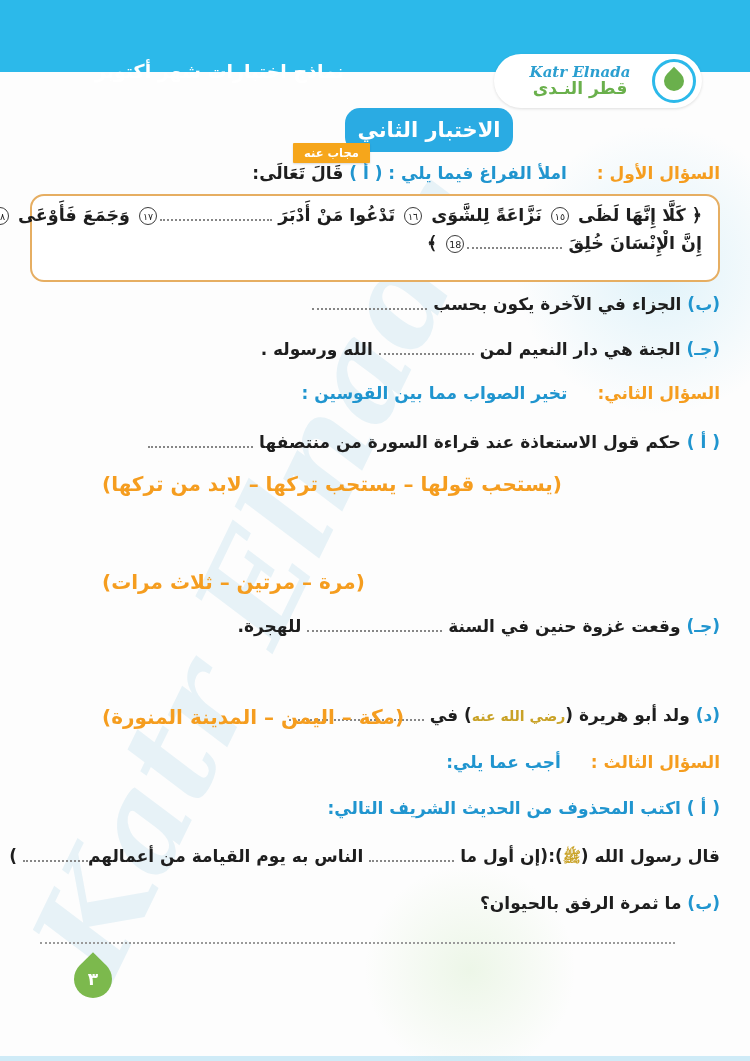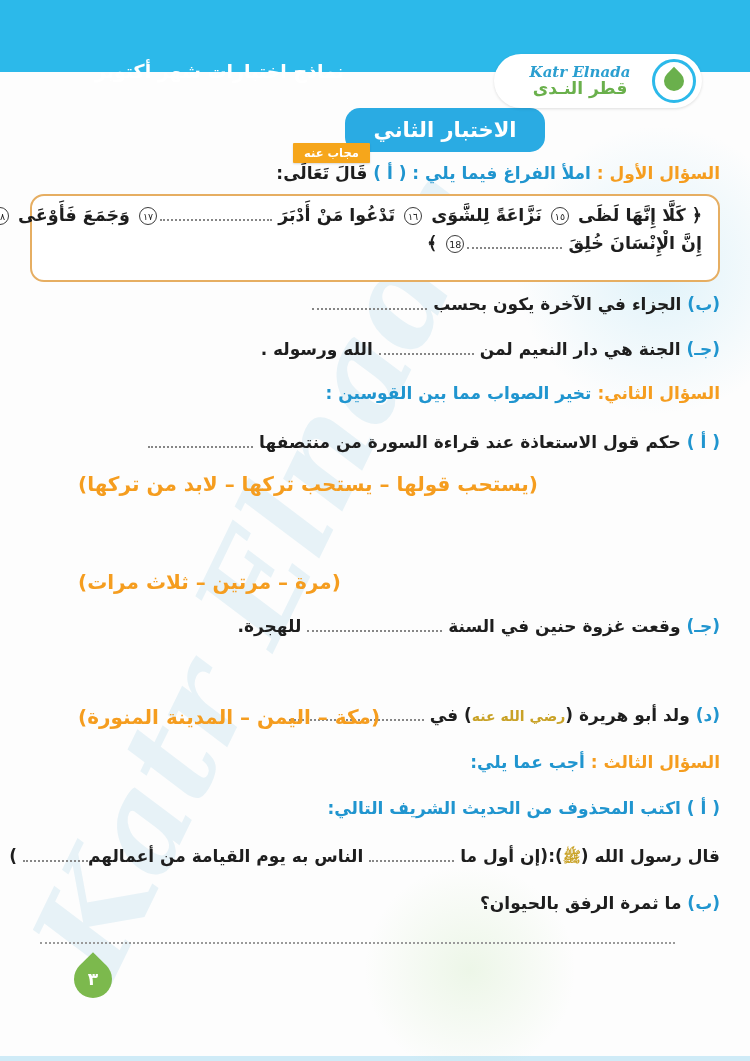--- a/index.html
+++ b/index.html
@@ -64,21 +64,21 @@
   .blob1 { position:absolute; top:120px; right:-60px; width:300px; height:300px;
     border-radius:50%; background: radial-gradient(circle, rgba(120,205,238,0.22), rgba(120,205,238,0) 68%); z-index:0;}
   .blob2 { position:absolute; top:860px; left:360px; width:220px; height:220px;
     border-radius:50%; background: radial-gradient(circle, rgba(150,210,120,0.16), rgba(150,210,120,0) 68%); z-index:0;}
   .bottombar { position:absolute; bottom:0; left:0; right:0; height:5px;
     background: rgba(120,200,235,0.35); }
 
   
   .titlebar {
     position:absolute; top:108px; left:345px;
-    width:200px; height:44px;
+    width:168px; height:44px;
     background:#2aabe3; border-radius:15px;
     display:flex; align-items:center; justify-content:center;
     color:#ffffff; font-size:21px; font-weight:bold;
     z-index:4;
   }
   .badge {
     position:absolute; left:-52px; bottom:-11px;
     background:#f6a61b; color:#ffffff;
     font-size:11.5px; font-weight:bold;
     padding:3px 11px; border-radius:1px;
@@ -88,21 +88,21 @@
 
   
   .line {
     position:absolute; right:30px;
     font-size:17px; font-weight:bold; color:#1e1e1e;
     white-space:nowrap; z-index:3;
   }
   .choices { position:absolute; left:78px; right:auto; z-index:3;
     font-size:20px; font-weight:bold; white-space:nowrap; }
 
-  .seg-o { color:#f59d1f; }
+  .seg-o { color:#f59d1f;margin-left:24px; }
   .seg-c { color:#2095cf; }
   .seg-t { color:#1e1e1e; }
   .seg-g { color:#c9a227; font-size:15px; }
   .seg-r { color:#c9a227; font-size:14px; letter-spacing:-0.5px; }
   .seg-b { display:inline-block; border-bottom:2px dotted #868686;
     height:13px; vertical-align: baseline; }
   .seg-v {
     display:inline-block; width:18px; height:18px; line-height:17px;
     border:1.2px solid #3c3c3c; border-radius:50%;
     font-size:9.5px; font-weight:normal; text-align:center;

